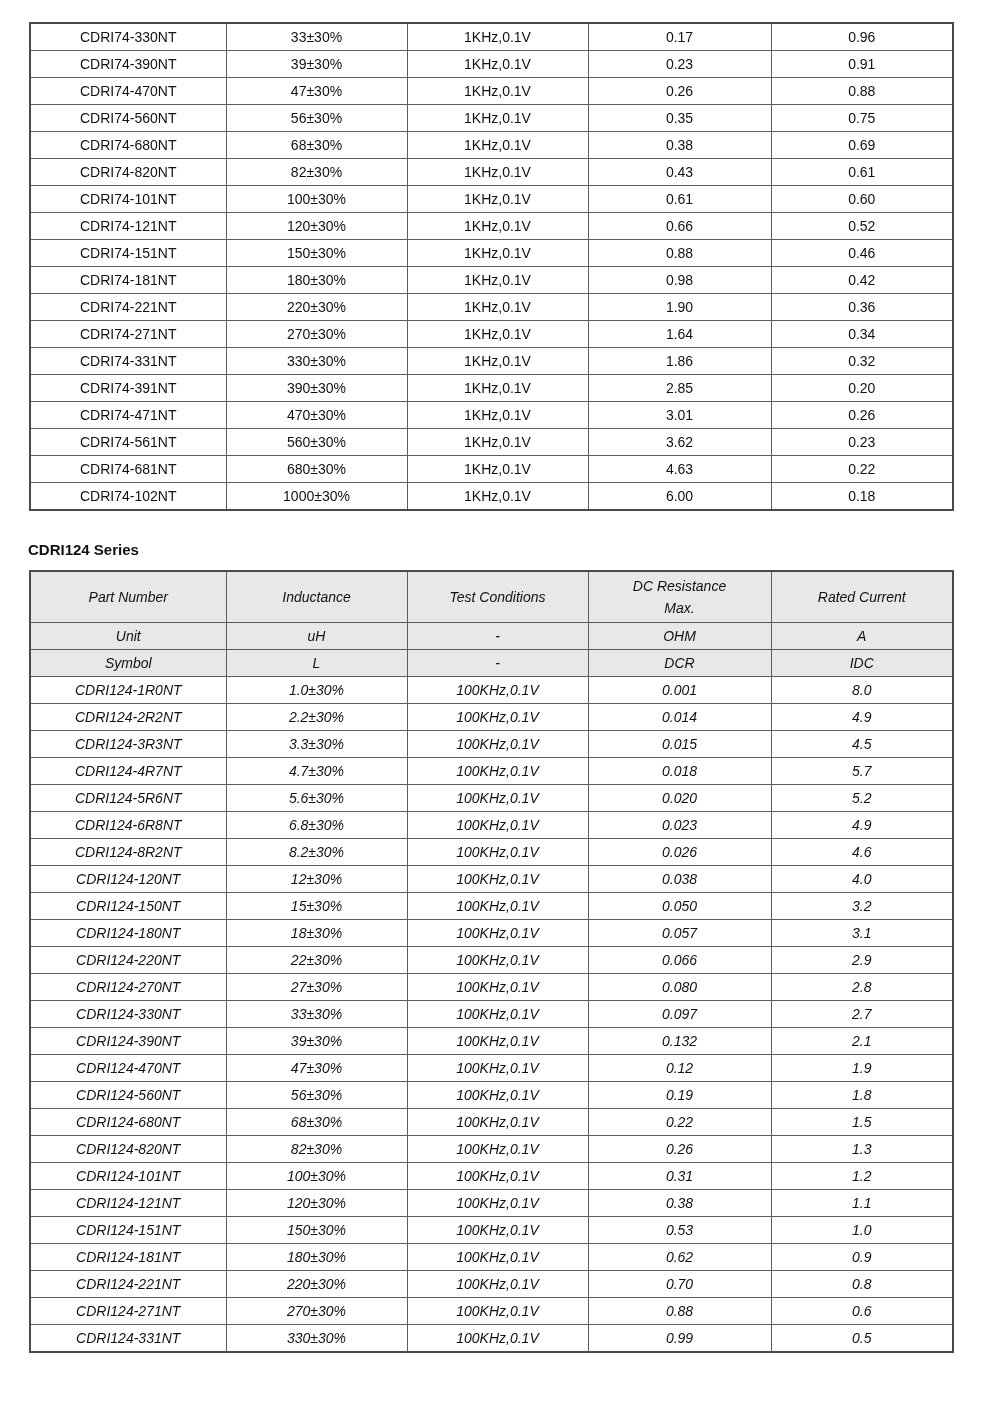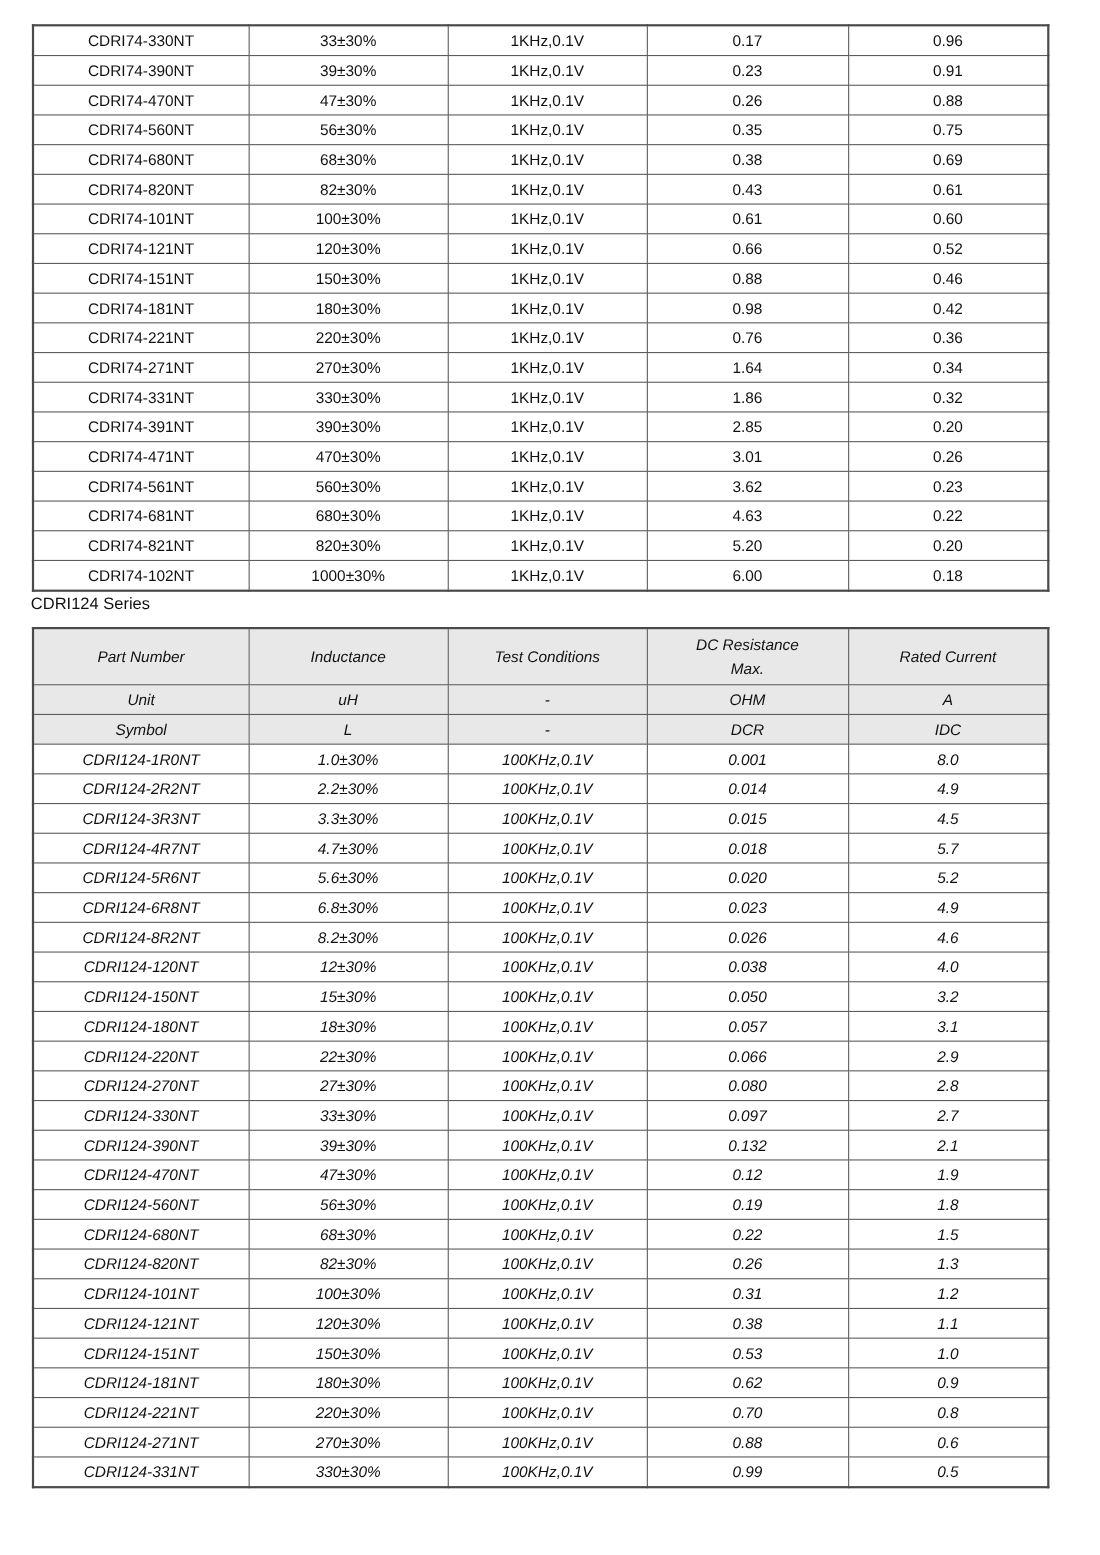--- a/index.html
+++ b/index.html
@@ -51,20 +51,21 @@
     height: 26px;
     line-height: 26px;
   }
   .section-label {
     position: absolute;
     left: 28px;
     top: 541px;
     font-size: 15px;
     line-height: 18px;
     color: #111111;
+    font-weight: bold;
   }
   #table-cdri124 {
     position: absolute;
     left: 29px;
     top: 570px;
     font-style: italic;
   }
   #table-cdri124 thead th {
     background: #e8e8e8;
   }
@@ -163,21 +164,21 @@
           <td>CDRI74-181NT</td>
           <td>180±30%</td>
           <td>1KHz,0.1V</td>
           <td>0.98</td>
           <td>0.42</td>
         </tr>
         <tr>
           <td>CDRI74-221NT</td>
           <td>220±30%</td>
           <td>1KHz,0.1V</td>
-          <td>0.76</td>
+          <td>1.90</td>
           <td>0.36</td>
         </tr>
         <tr>
           <td>CDRI74-271NT</td>
           <td>270±30%</td>
           <td>1KHz,0.1V</td>
           <td>1.64</td>
           <td>0.34</td>
         </tr>
         <tr>
@@ -207,27 +208,20 @@
           <td>1KHz,0.1V</td>
           <td>3.62</td>
           <td>0.23</td>
         </tr>
         <tr>
           <td>CDRI74-681NT</td>
           <td>680±30%</td>
           <td>1KHz,0.1V</td>
           <td>4.63</td>
           <td>0.22</td>
-        </tr>
-        <tr>
-          <td>CDRI74-821NT</td>
-          <td>820±30%</td>
-          <td>1KHz,0.1V</td>
-          <td>5.20</td>
-          <td>0.20</td>
         </tr>
         <tr>
           <td>CDRI74-102NT</td>
           <td>1000±30%</td>
           <td>1KHz,0.1V</td>
           <td>6.00</td>
           <td>0.18</td>
         </tr>
       </tbody>
   </table>

